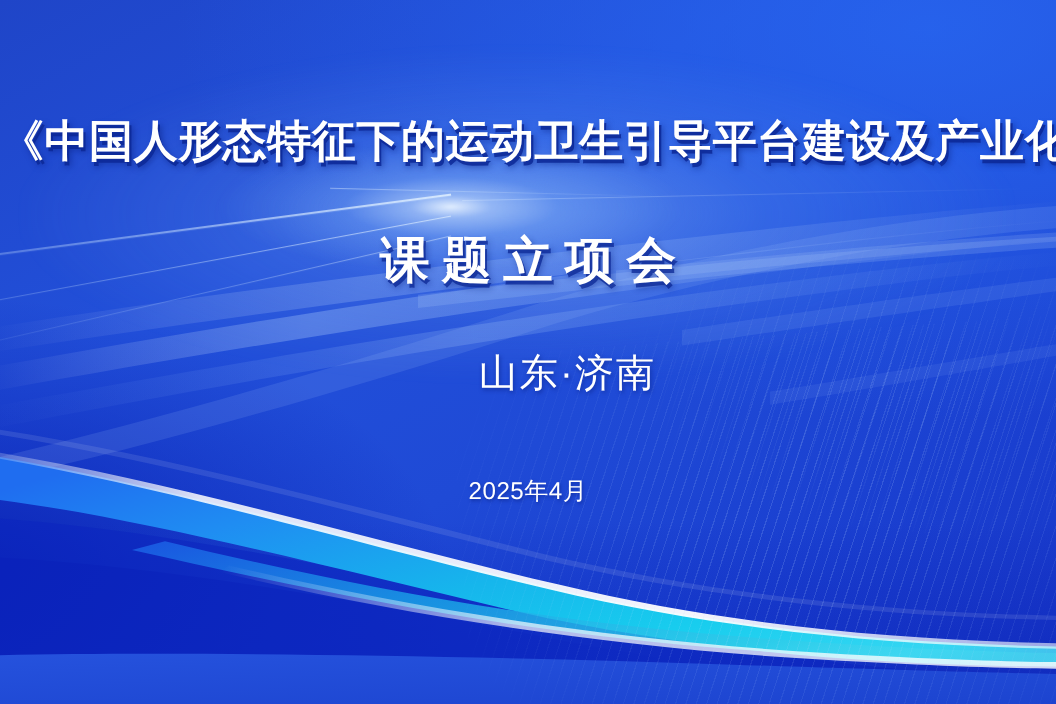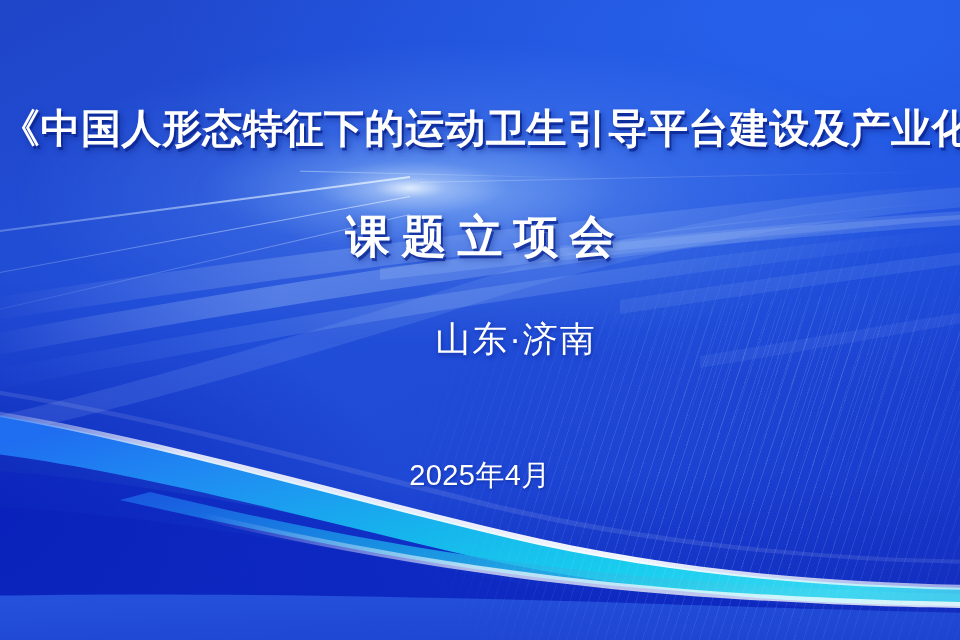--- a/index.html
+++ b/index.html
@@ -83,21 +83,21 @@
   .subtitle{
     top:207px;font-size:45px;font-weight:bold;letter-spacing:11px;text-indent:11px;
     text-shadow:2px 3px 0 rgba(12,40,150,.75), 3px 4px 6px rgba(8,28,120,.45);
   }
   .location{
     top:316px;font-size:35px;font-weight:300;letter-spacing:2px;
     text-shadow:1px 2px 4px rgba(8,28,120,.55);
     margin-left:36px;
   }
   .date{
-    top:456px;font-size:29px;font-weight:400;letter-spacing:.4px;
+    top:432px;font-size:22px;font-weight:400;letter-spacing:.4px;
     text-shadow:1px 1px 3px rgba(8,28,120,.5);
   }
 </style>
 </head>
 <body>
 
 <div class="stage">
 
   <div class="bg-base"></div>
   <div class="bg-topright"></div>

